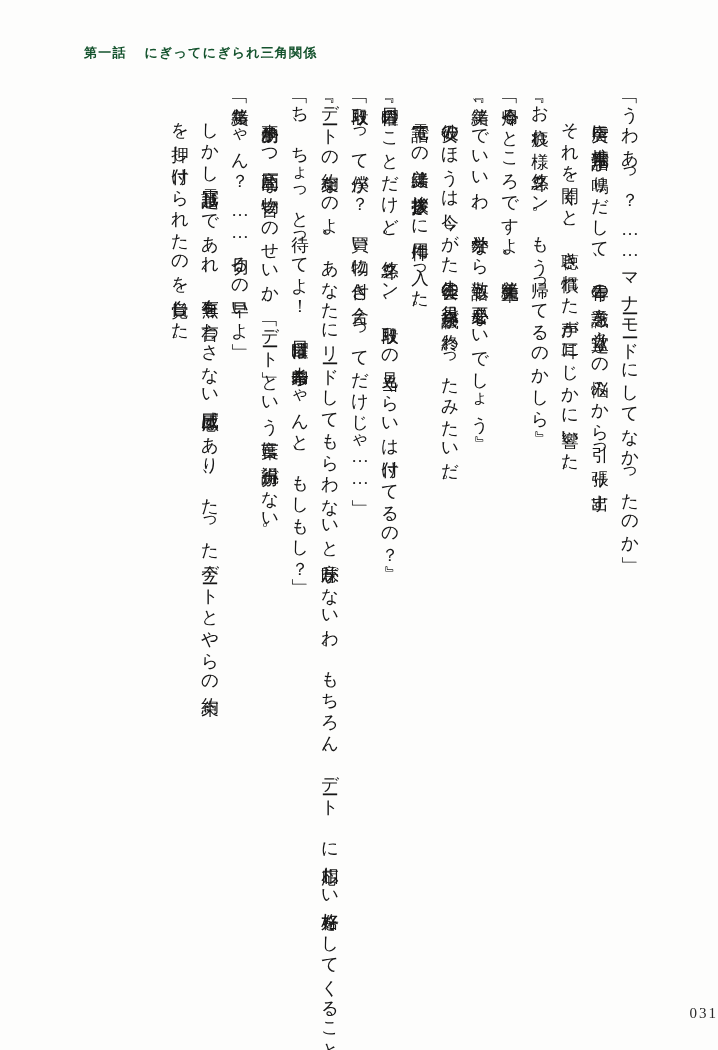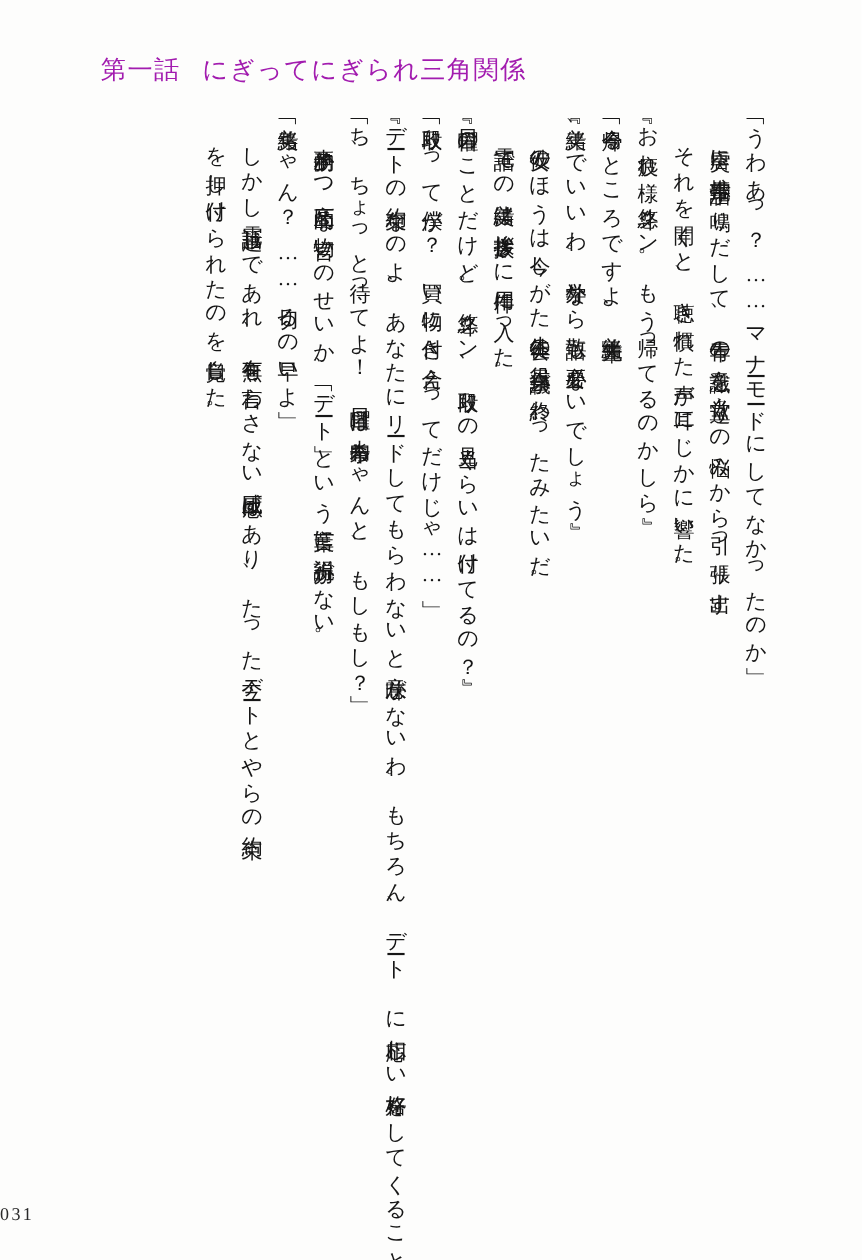--- a/index.html
+++ b/index.html
@@ -18,25 +18,25 @@
   .page {
     position: absolute;
     inset: 0;
     background: #fdfdfc;
   }
   
   .header {
     position: absolute;
     top: 44px;
     left: 84px;
-    font-size: 21px;
+    font-size: 13px;
     letter-spacing: 1.2px;
-    color: #a21caf;
+    color: #14532d;
     white-space: nowrap;
-    font-weight: 400;
+    font-weight: 700;
   }
   .header .chap {
     margin-right: 18px;
   }
   
   .body-area {
     position: absolute;
     top: 92px;
     left: 78px;
     width: 560px;
@@ -60,21 +60,21 @@
   }
   
   .col.indent {
     padding-top: 18px;
   }
   .page-number {
     position: absolute;
     bottom: 28px;
     left: 0;
     width: 100%;
-    text-align: left;
+    text-align: right;
     font-size: 15px;
     letter-spacing: 2px;
     color: #2a2a2a;
     font-family: "Liberation Serif", "DejaVu Serif", serif;
   }
 </style>
 </head>
 <body>
 
 <div class="page">

